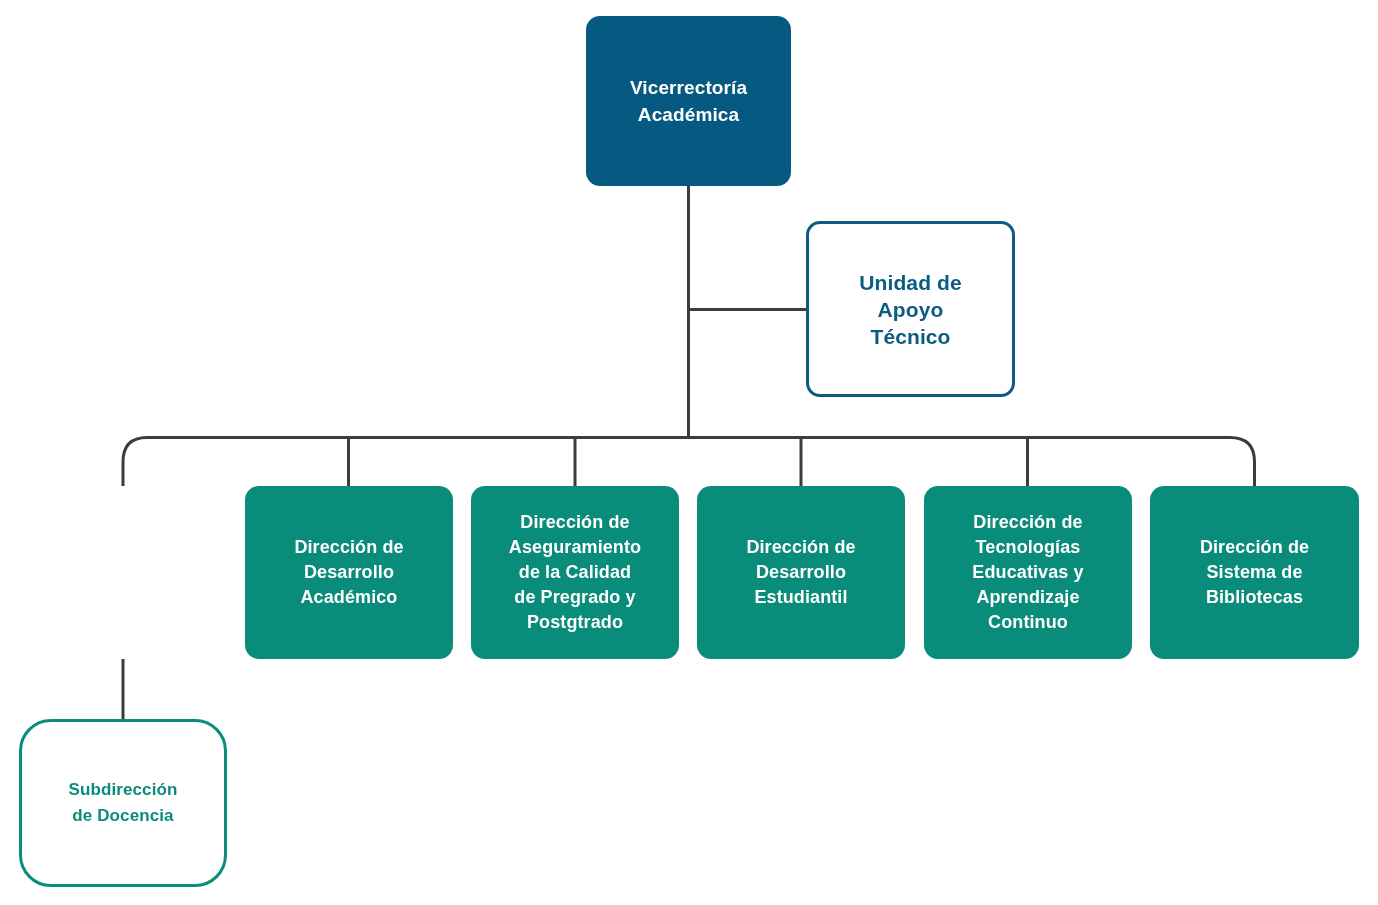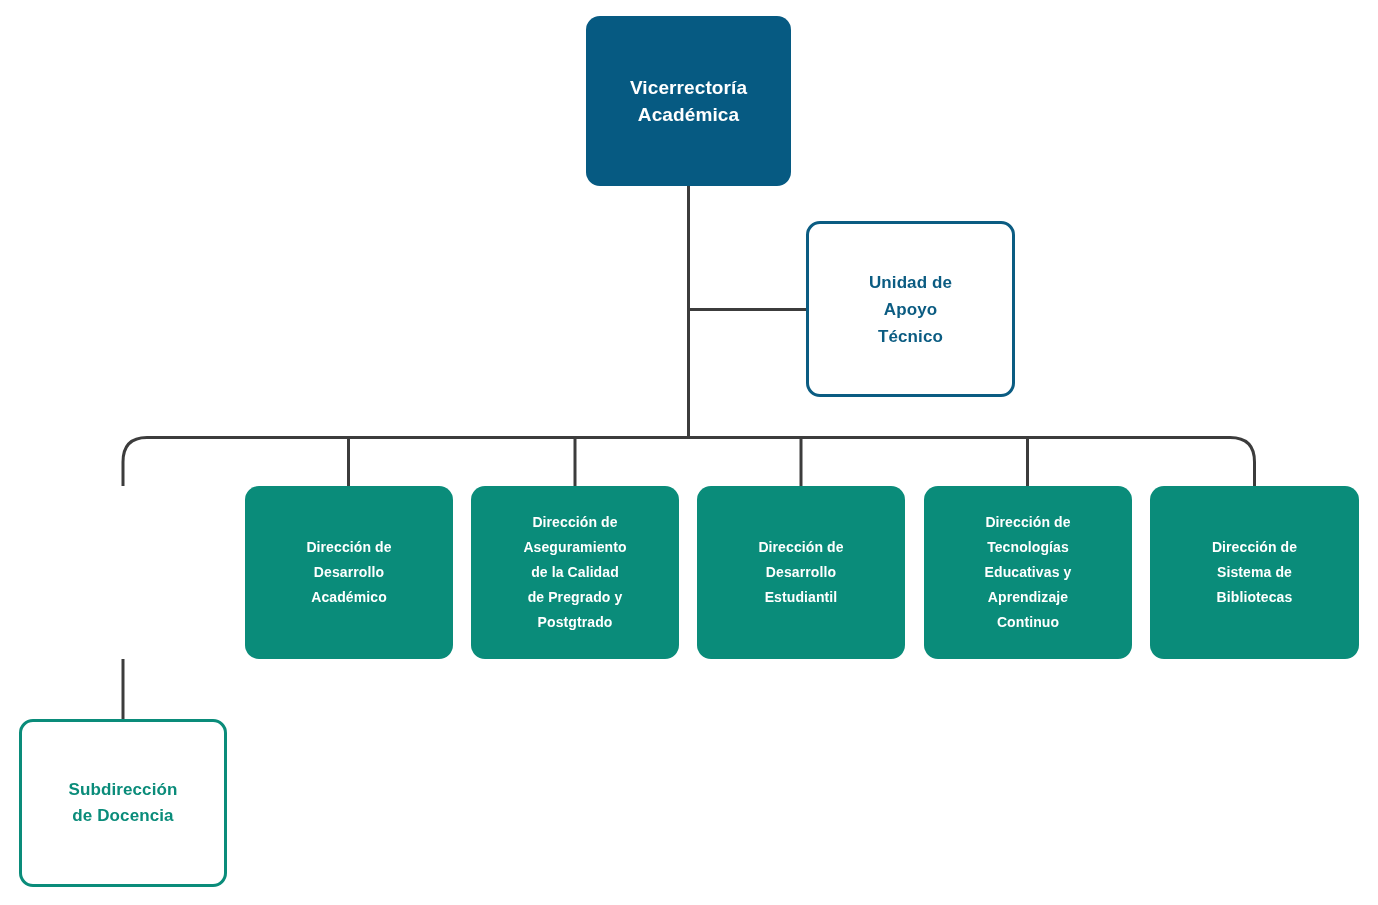--- a/index.html
+++ b/index.html
@@ -50,29 +50,29 @@
     color: #ffffff;
     font-size: 19px;
     line-height: 27px;
     border: none;
   }
   
   .node--staff {
     background: #ffffff;
     color: #0B5C82;
     border: 3px solid #0B5C82;
-    font-size: 17px;
+    font-size: 21px;
     line-height: 27px;
   }
   
   .node--dir {
     background: #0A8C7A;
     color: #ffffff;
     border: none;
-    font-size: 14px;
+    font-size: 18px;
     line-height: 25px;
   }
   
   .node--sub {
     background: #ffffff;
     color: #0A8C7A;
     border: 3px solid #0A8C7A;
     font-size: 17px;
     line-height: 26px;
   }
@@ -140,18 +140,18 @@
 Aprendizaje
 Continuo</span>
   </div>
 
   <div class="node node--dir" style="left:1150px; top:486px; width:209px; height:173px;">
     <span class="node-label">Dirección de
 Sistema de
 Bibliotecas</span>
   </div>
 
-  <div class="node node--sub" style="left:19px; top:719px; width:208px; height:168px;">
+  <div class="node node--sub" style="left:19px; top:719px; width:208px; height:168px;border-radius:32px;">
     <span class="node-label">Subdirección
 de Docencia</span>
   </div>
 
 </div>
 
 </body></html>

